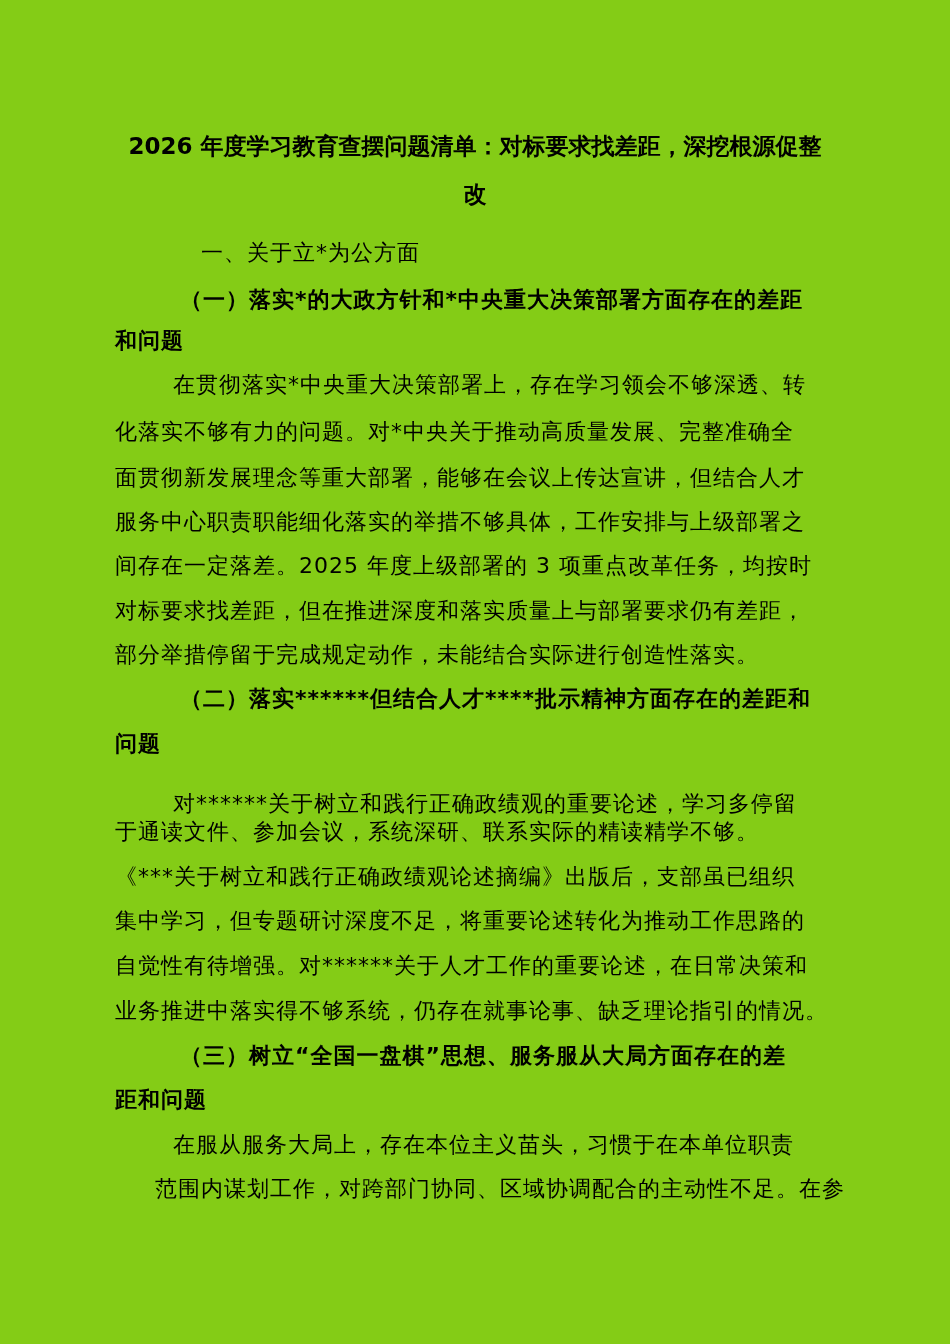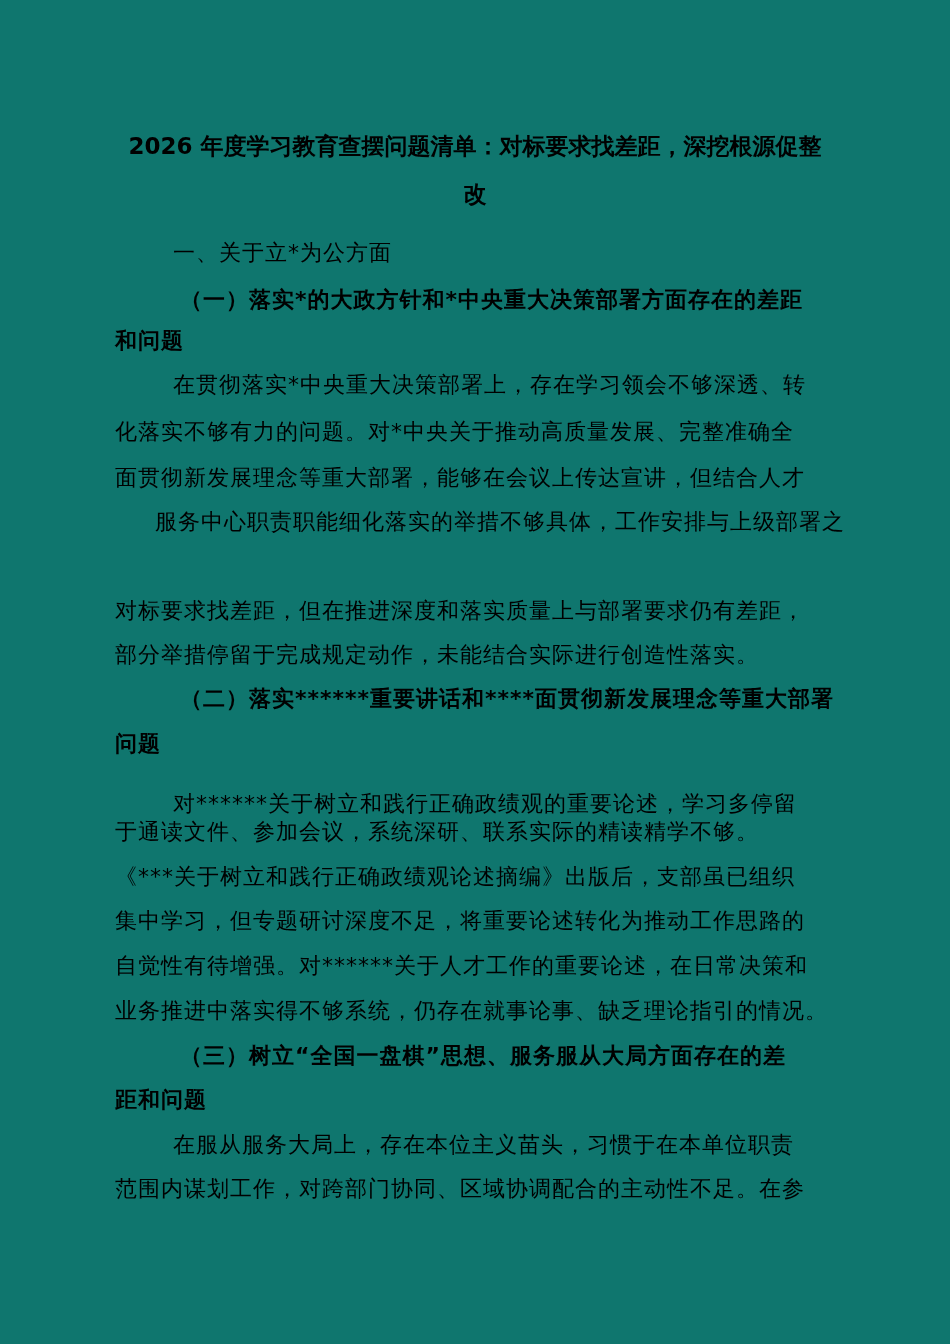--- a/index.html
+++ b/index.html
@@ -1,21 +1,21 @@
 <!DOCTYPE html>
 <html><head>
 <meta charset="utf-8">
 <style>
   html, body { margin: 0; padding: 0; background: #ffffff; }
   body {
     width: 950px; height: 1344px; position: relative; overflow: hidden;
     font-family: "DejaVu Sans", "Liberation Sans", sans-serif;
     color: #000000;
   }
-  .page { position: absolute; left: 0; top: 0; width: 950px; height: 1344px; background: #0f766e; }
+  .page { position: absolute; left: 0; top: 0; width: 950px; height: 1344px; background: #84cc16; }
   .title {
     position: absolute; left: 100px; width: 750px; top: 122px;
     text-align: center; font-weight: bold; font-size: 23px; line-height: 48px;
     letter-spacing: 0px;
   }
   .line {
     position: absolute; left: 115px; width: 740px; white-space: nowrap;
     font-size: 22px; line-height: 30px; height: 30px; letter-spacing: 1px;
   }
   .bold { font-weight: bold; }
@@ -25,41 +25,42 @@
 </head>
 <body>
 
 <div class="page">
 
   <div class="title">
     <div>2026 年度学习教育查摆问题清单：对标要求找差距，深挖根源促整</div>
     <div>改</div>
   </div>
 
-  <div class="line indent1" style="top:238px;">一、关于立*为公方面</div>
+  <div class="line indent1" style="top:238px;margin-left:28px;">一、关于立*为公方面</div>
 
   <div class="line bold" style="top:326px;">和问题</div>
   <div class="line bold indent2" style="top:285px;">（一）落实*的大政方针和*中央重大决策部署方面存在的差距</div>
 
   <div class="line indent1" style="top:370px;">在贯彻落实*中央重大决策部署上，存在学习领会不够深透、转</div>
   <div class="line" style="top:417px;">化落实不够有力的问题。对*中央关于推动高质量发展、完整准确全</div>
   <div class="line" style="top:463px;">面贯彻新发展理念等重大部署，能够在会议上传达宣讲，但结合人才</div>
-  <div class="line" style="top:507px;margin-left:40px;">服务中心职责职能细化落实的举措不够具体，工作安排与上级部署之</div>
+  <div class="line" style="top:507px;">服务中心职责职能细化落实的举措不够具体，工作安排与上级部署之</div>
+  <div class="line" style="top:551px;">间存在一定落差。2025 年度上级部署的 3 项重点改革任务，均按时</div>
   <div class="line" style="top:596px;">对标要求找差距，但在推进深度和落实质量上与部署要求仍有差距，</div>
   <div class="line" style="top:640px;">部分举措停留于完成规定动作，未能结合实际进行创造性落实。</div>
 
-  <div class="line bold indent2" style="top:684px;">（二）落实******重要讲话和****面贯彻新发展理念等重大部署</div>
+  <div class="line bold indent2" style="top:684px;">（二）落实******但结合人才****批示精神方面存在的差距和</div>
   <div class="line bold" style="top:729px;">问题</div>
 
   <div class="line indent1" style="top:773px;margin-top:16px;">对******关于树立和践行正确政绩观的重要论述，学习多停留</div>
   <div class="line" style="top:817px;">于通读文件、参加会议，系统深研、联系实际的精读精学不够。</div>
   <div class="line" style="top:862px;">《***关于树立和践行正确政绩观论述摘编》出版后，支部虽已组织</div>
   <div class="line" style="top:906px;">集中学习，但专题研讨深度不足，将重要论述转化为推动工作思路的</div>
   <div class="line" style="top:951px;">自觉性有待增强。对******关于人才工作的重要论述，在日常决策和</div>
   <div class="line" style="top:996px;">业务推进中落实得不够系统，仍存在就事论事、缺乏理论指引的情况。</div>
 
   <div class="line bold indent2" style="top:1041px;">（三）树立“全国一盘棋”思想、服务服从大局方面存在的差</div>
   <div class="line bold" style="top:1085px;">距和问题</div>
 
   <div class="line indent1" style="top:1130px;">在服从服务大局上，存在本位主义苗头，习惯于在本单位职责</div>
-  <div class="line" style="top:1174px;">范围内谋划工作，对跨部门协同、区域协调配合的主动性不足。在参</div>
+  <div class="line" style="top:1174px;margin-left:40px;">范围内谋划工作，对跨部门协同、区域协调配合的主动性不足。在参</div>
 
 </div>
 
 </body></html>

